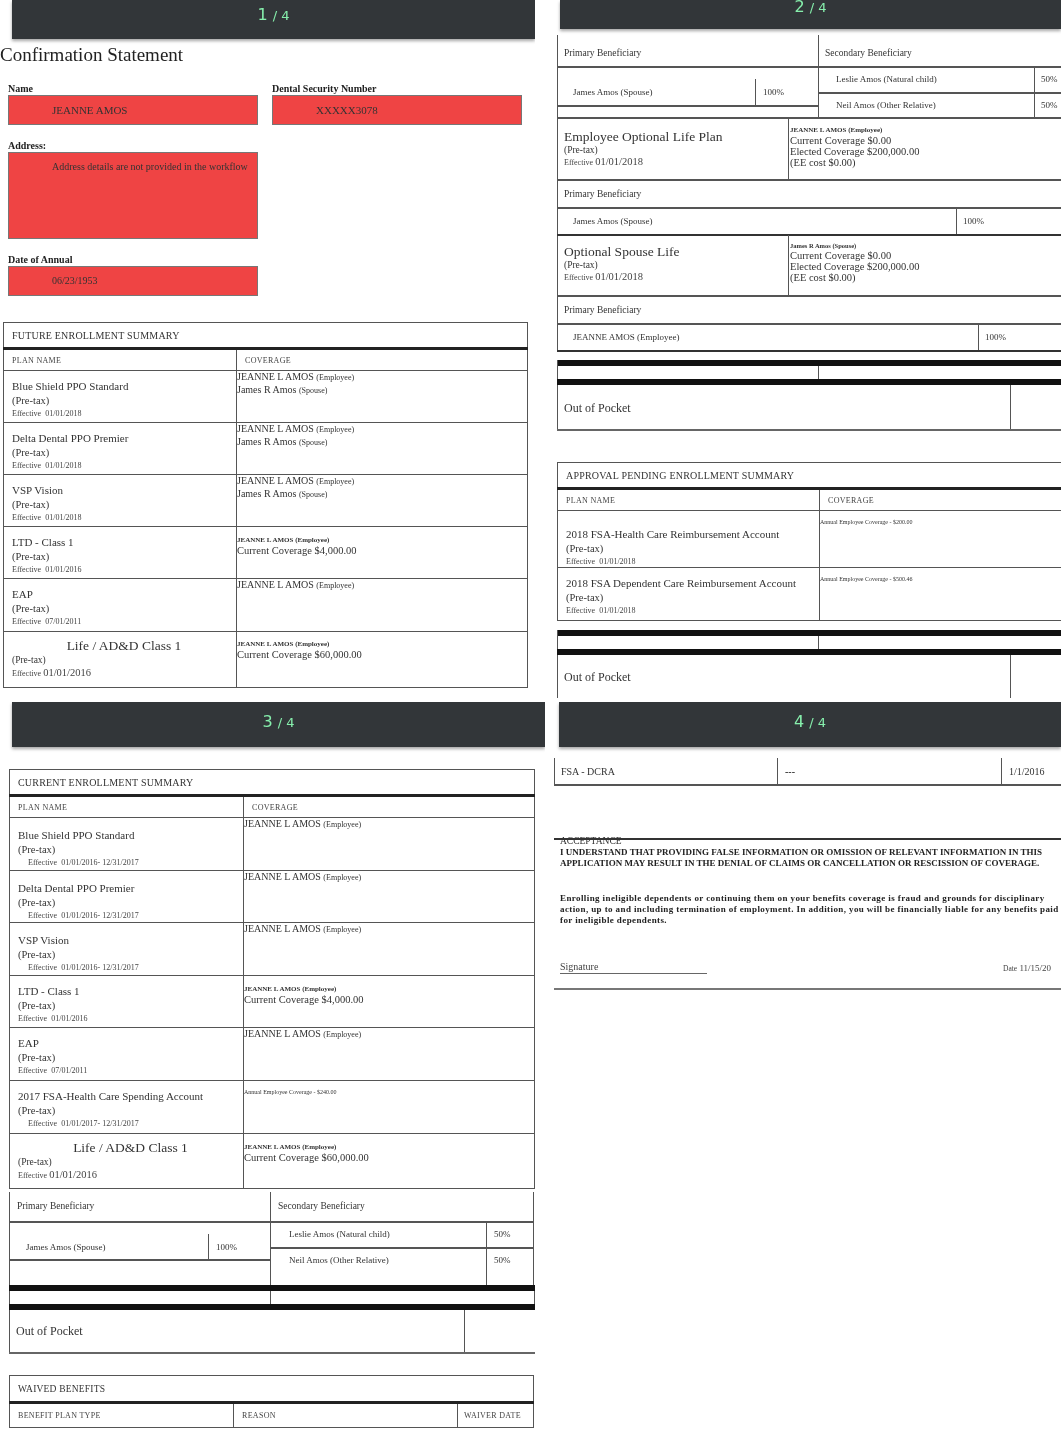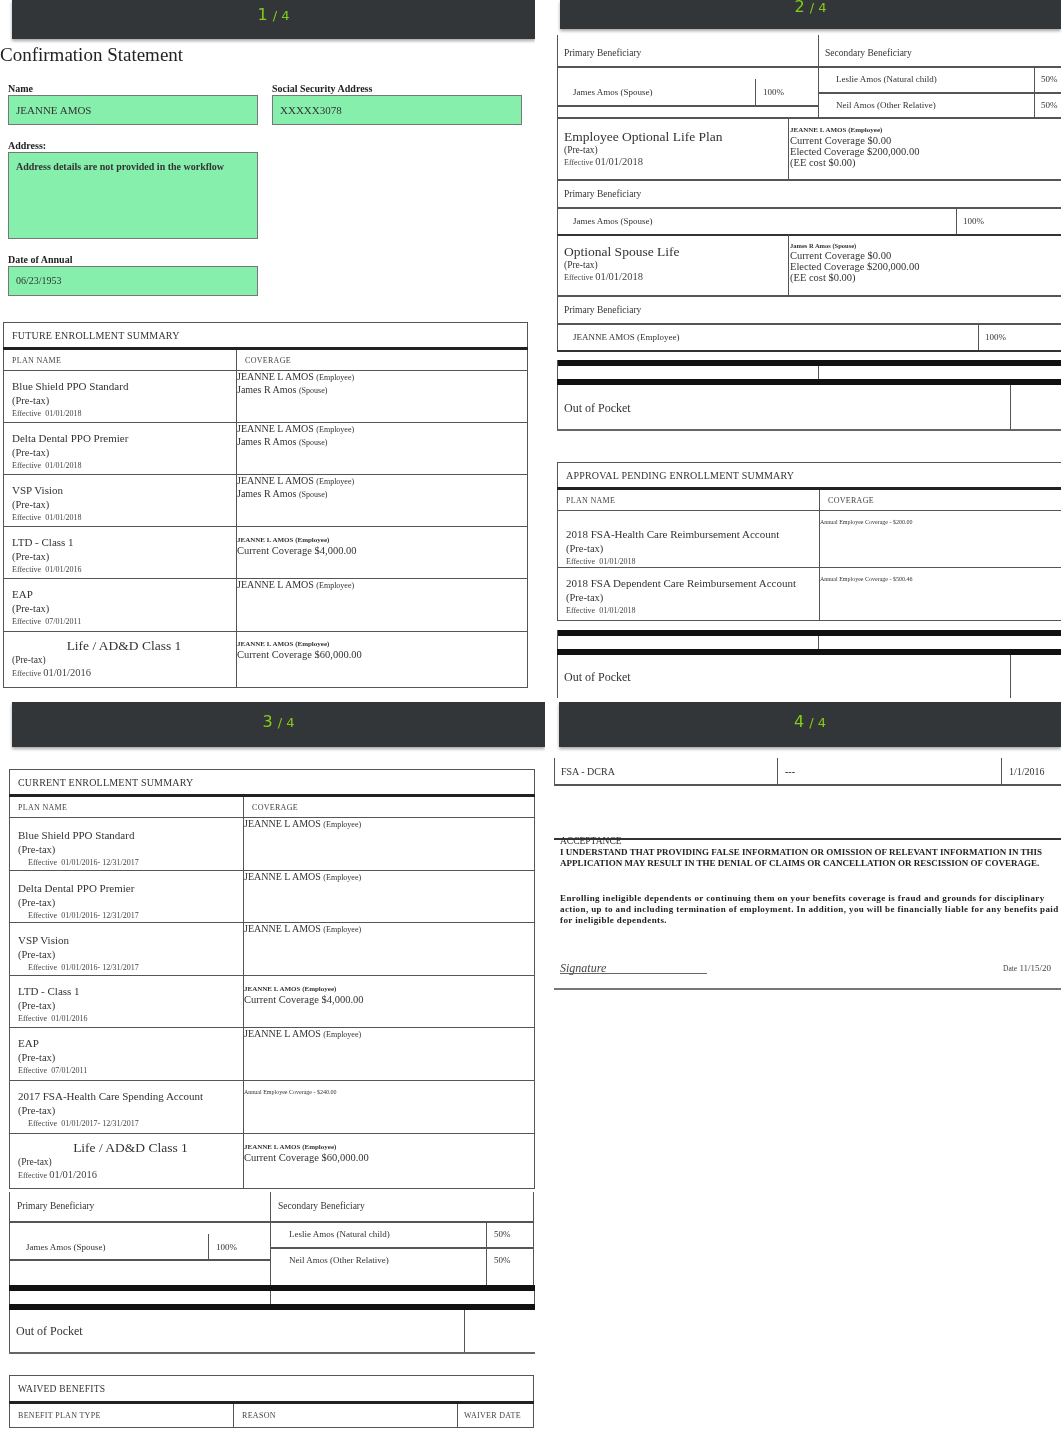--- a/index.html
+++ b/index.html
@@ -5,31 +5,31 @@
   * { box-sizing: border-box; margin: 0; padding: 0; }
   html, body { width: 1061px; height: 1438px; background: #ffffff; overflow: hidden; }
   body { font-family: "Liberation Serif", serif; color: #222; position: relative; }
 
   .quad { position: absolute; overflow: hidden; background: #fff; }
   #q1 { left: 0; top: 0; width: 535px; height: 700px; }
   #q2 { left: 548px; top: 0; width: 513px; height: 700px; }
   #q3 { left: 0; top: 702px; width: 545px; height: 736px; }
   #q4 { left: 547px; top: 702px; width: 514px; height: 736px; }
 
-  .pager { position: absolute; left: 12px; right: 0; top: 0; background: #323639; color: #84cc16;
+  .pager { position: absolute; left: 12px; right: 0; top: 0; background: #323639; color: #86efac;
            font-family: "DejaVu Sans", sans-serif; text-align: center; box-shadow: 0 2px 3px rgba(0,0,0,0.35); z-index: 2; }
   .pager .cur { font-size: 16px; }
   .pager .tot { font-size: 13px; }
   #q1 .pager { height: 39px; line-height: 30px; }
   #q2 .pager { height: 29px; line-height: 14px; }
   #q3 .pager { height: 45px; line-height: 40px; }
   #q4 .pager { height: 45px; line-height: 40px; }
 
   .abs { position: absolute; }
-  .box { position: absolute; border: 1.5px solid #777; background: #86efac; }
+  .box { position: absolute; border: 1.5px solid #777; background: #ef4444; padding-left: 36px; }
   .lbl { position: absolute; font-weight: bold; font-size: 10px; color: #222; }
   .fld { position: absolute; font-size: 11px; color: #333; padding-left: 7px; }
 
   table.t { position: absolute; border-collapse: collapse; background: #fff; table-layout: fixed; }
   table.t td { border: 1.5px solid #555; vertical-align: top; padding: 0 0 0 8px; }
   .sectitle { font-size: 10px; letter-spacing: 0.2px; color: #333; height: 26px; vertical-align: middle !important; }
   .colhdr { font-size: 8px; color: #444; height: 22px; vertical-align: middle !important; letter-spacing: 0.3px; }
   .thick-top { border-top: 3px solid #222 !important; }
   .pname { font-size: 11px; line-height: 15px; color: #333; }
   .pname.big { font-size: 13.5px; text-align: center; }
@@ -41,47 +41,47 @@
   .cov .sm { font-size: 7px; font-weight: bold; line-height: 9px; }
   .cov .amt { font-size: 10.5px; line-height: 11px; }
   .cov .tiny { font-size: 6px; line-height: 10px; }
 
   .bene { font-size: 9.5px; color: #333; }
   .bar { position: absolute; background: #111; }
   .oop { font-size: 12px; color: #333; }
   .acc-title { font-size: 9.5px; color: #333; margin-top: 20px; }
   .legal1 { font-size: 9px; font-weight: bold; line-height: 11px; color: #222; }
   .legal2 { font-size: 9px; font-weight: bold; line-height: 11px; letter-spacing: 0.4px; color: #222; }
-  .sig { font-size: 12px; color: #444; font-style: italic; }
+  .sig { font-size: 10px; color: #444; }
   .datev { font-size: 9px; color: #444; }
 </style>
 </head>
 <body>
 
 <div id="q1" class="quad">
   <div class="pager">
     <span class="cur">1</span>
     <span class="tot">/ 4</span>
   </div>
 
   <div class="abs" style="left:0;right:0;top:44px;text-align:left;font-size:19px;color:#222;">Confirmation Statement</div>
 
   <div class="lbl" style="left:8px;top:83px;">Name</div>
   <div class="box" style="left:8px;top:95px;width:250px;height:30px;">
     <div class="fld" style="top:8px;">JEANNE AMOS</div>
   </div>
 
-  <div class="lbl" style="left:272px;top:83px;">Social Security Address</div>
+  <div class="lbl" style="left:272px;top:83px;">Dental Security Number</div>
   <div class="box" style="left:272px;top:95px;width:250px;height:30px;">
     <div class="fld" style="top:8px;">XXXXX3078</div>
   </div>
 
   <div class="lbl" style="left:8px;top:140px;">Address:</div>
   <div class="box" style="left:8px;top:152px;width:250px;height:87px;">
-    <div class="fld" style="top:8px;font-weight:bold;font-size:10px;">Address details are not provided in the workflow</div>
+    <div class="fld" style="top:8px;font-weight:normal;font-size:10px;">Address details are not provided in the workflow</div>
   </div>
 
   <div class="lbl" style="left:8px;top:254px;">Date of Annual</div>
   <div class="box" style="left:8px;top:266px;width:250px;height:30px;">
     <div class="fld" style="top:8px;font-size:10px;">06/23/1953</div>
   </div>
 
   <table class="t" style="left:3px;top:322px;width:525px;">
     <colgroup>
         <col style="width:233px">

